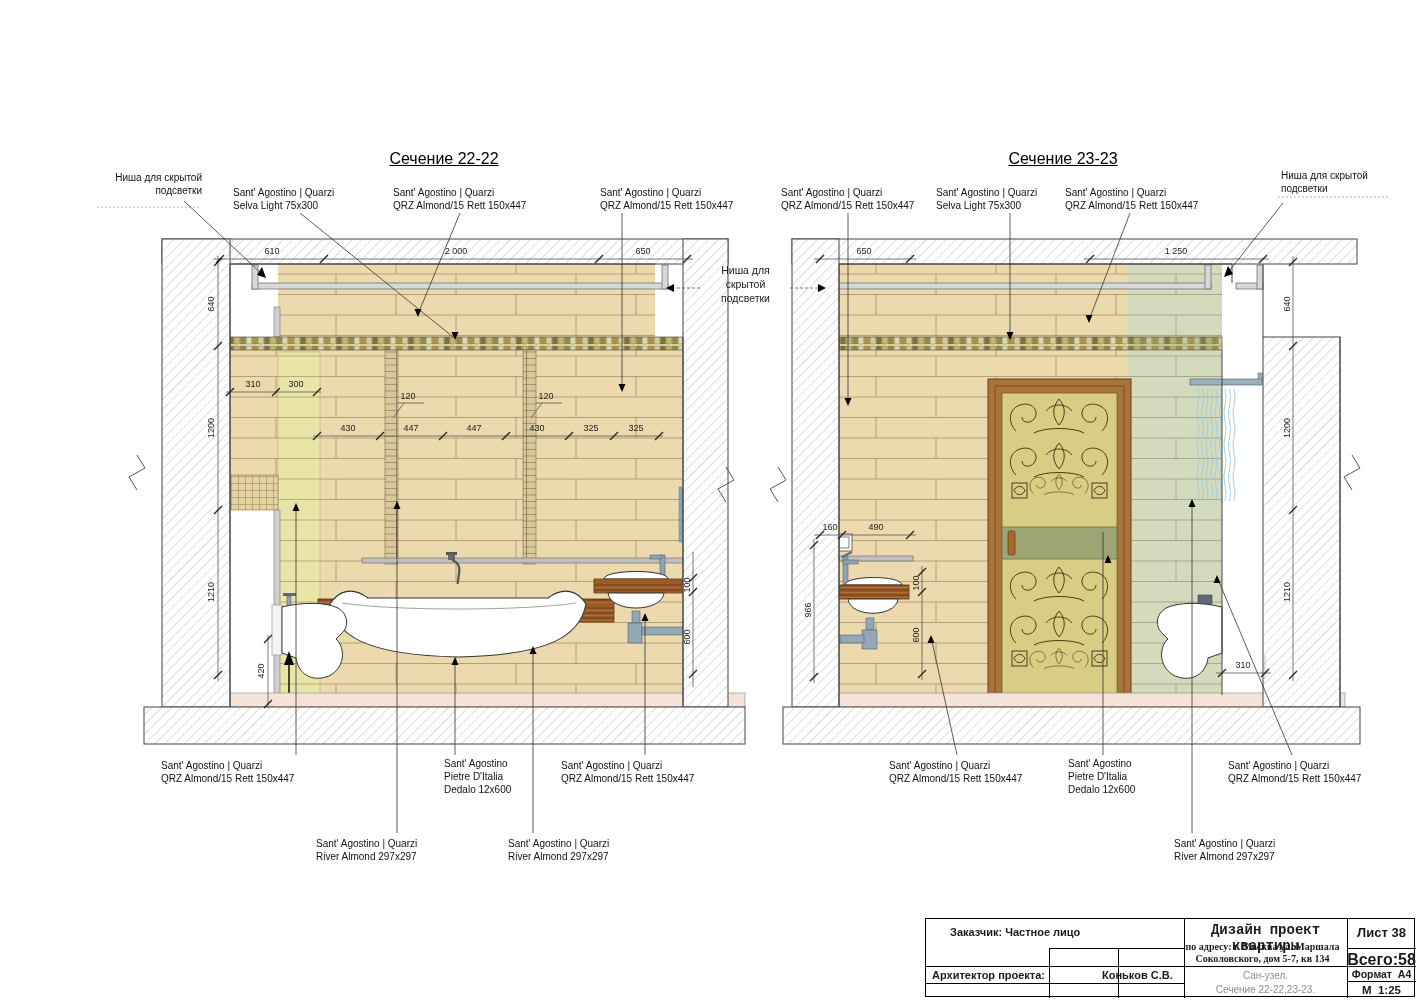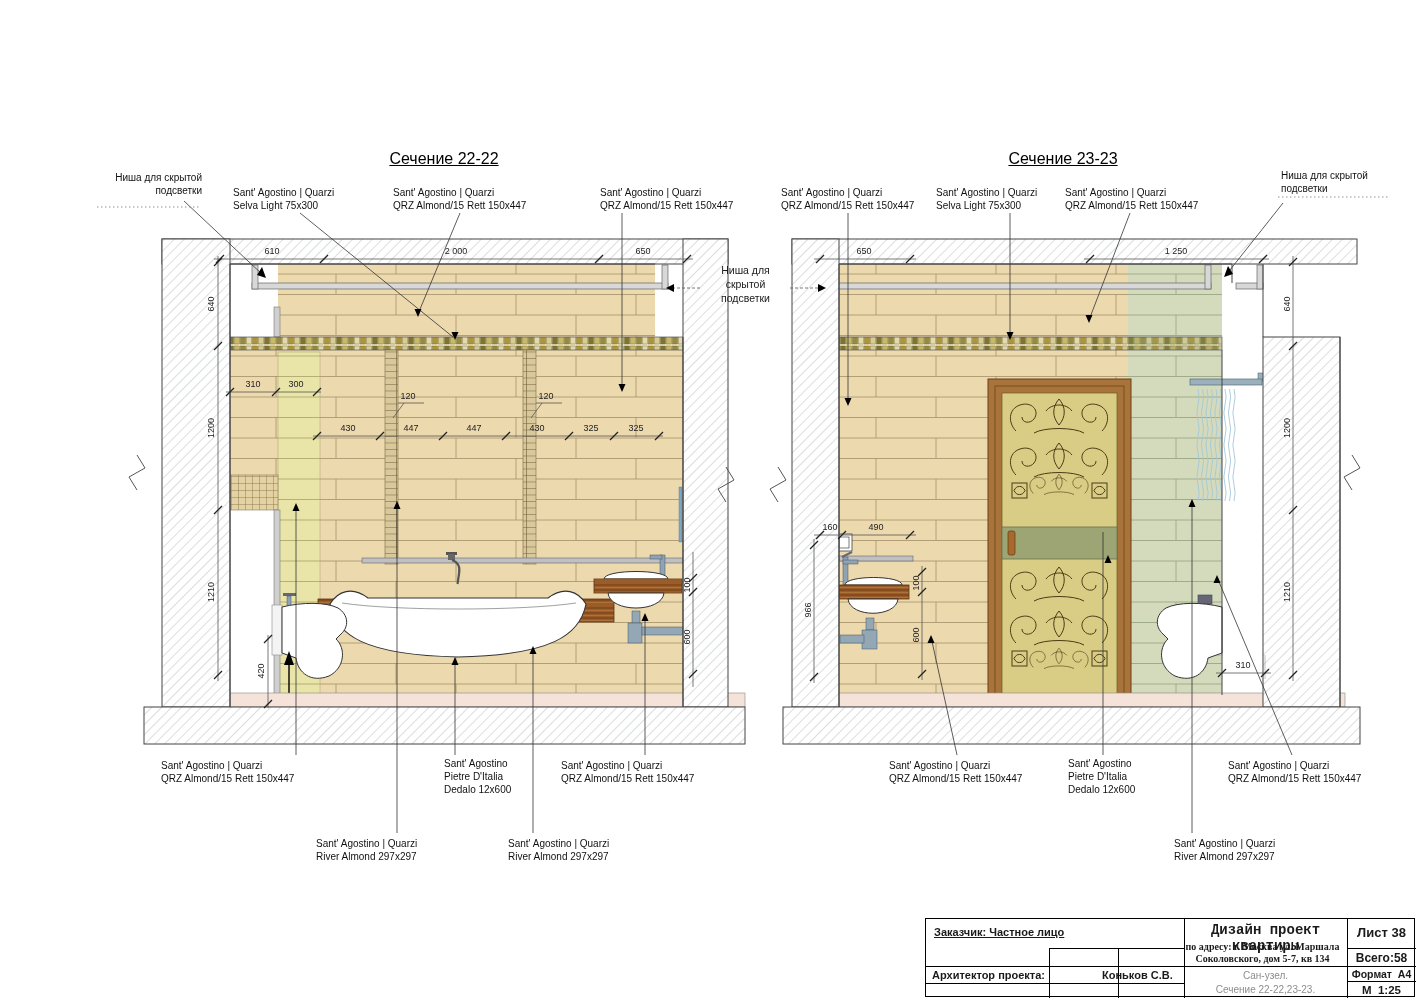--- a/index.html
+++ b/index.html
@@ -482,27 +482,27 @@
   <div class="tb-v" style="left:258px;top:0;height:79px;"></div>
   <div class="tb-v" style="left:421px;top:0;height:79px;"></div>
   <div class="tb-h" style="top:29px;left:123px;width:135px;"></div>
   <div class="tb-h" style="top:47px;left:0;width:258px;"></div>
   <div class="tb-h" style="top:64px;left:0;width:258px;"></div>
   <div class="tb-h" style="top:47px;left:258px;width:163px;"></div>
   <div class="tb-h" style="top:29px;left:421px;width:69px;"></div>
   <div class="tb-h" style="top:47px;left:421px;width:69px;"></div>
   <div class="tb-h" style="top:62px;left:421px;width:69px;"></div>
 
-  <div class="tb-text" style="left:8px;top:7px;text-decoration:underline;">Заказчик: Частное лицо</div>
+  <div class="tb-text" style="left:24px;top:7px;">Заказчик: Частное лицо</div>
   <div class="tb-text" style="left:6px;top:50px;">Архитектор проекта:</div>
   <div class="tb-text" style="left:128px;top:50px;padding-left:48px;">Коньков С.В.</div>
   <div class="tb-title">Дизайн проект квартиры</div>
   <div class="tb-addr">по адресу: г. Москва ул. Маршала
 Соколовского, дом 5-7, кв 134</div>
   <div class="tb-dwg">Сан-узел.
 Сечение 22-22,23-23.</div>
   <div class="tb-r" style="top:6px;font-size:13px;">Лист 38</div>
-  <div class="tb-r" style="top:32px;font-size:12px;">Всего:58</div>
+  <div class="tb-r" style="top:32px;font-size:16px;text-decoration:underline;">Всего:58</div>
   <div class="tb-r" style="top:49px;font-size:10.5px;">Формат  А4</div>
   <div class="tb-r" style="top:65px;font-size:11.5px;">М  1:25</div>
 </div>
 
 </div>
 
 </body></html>

